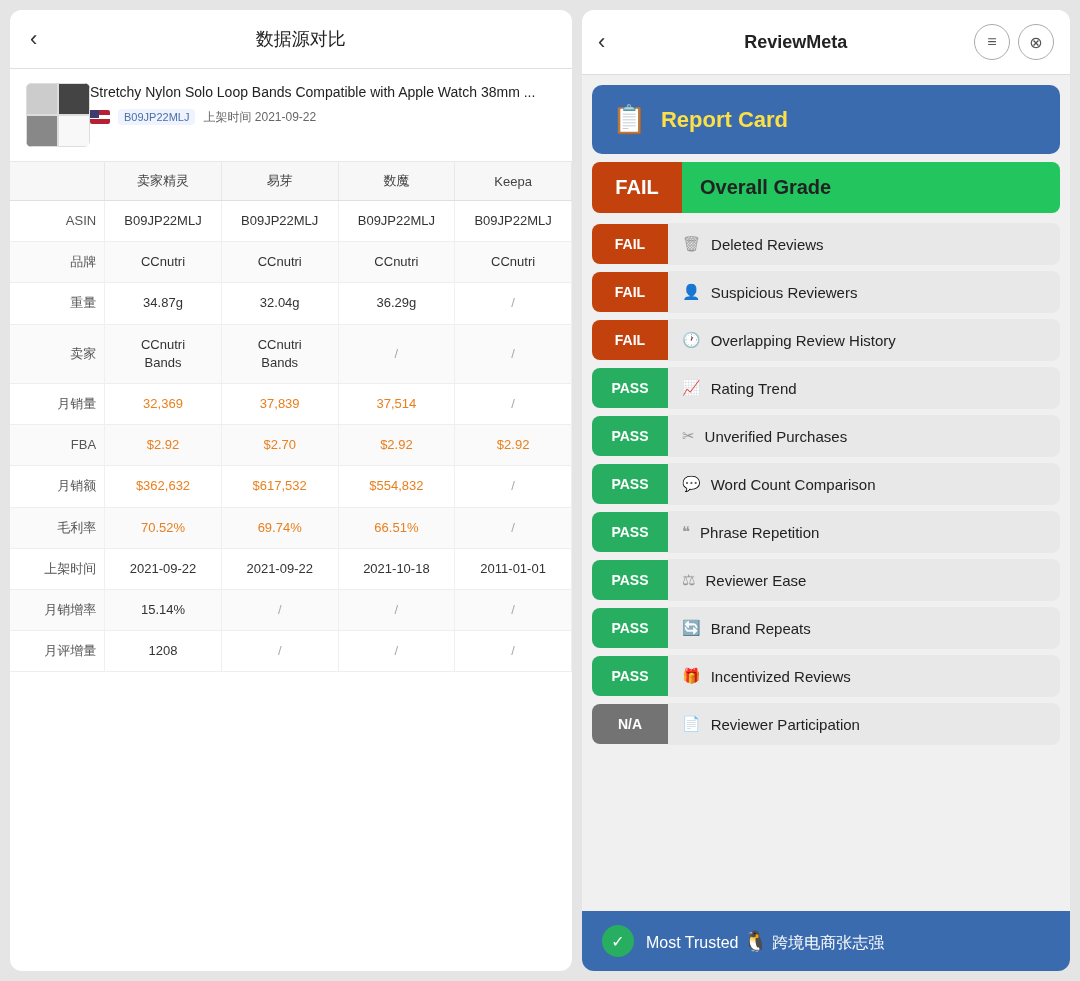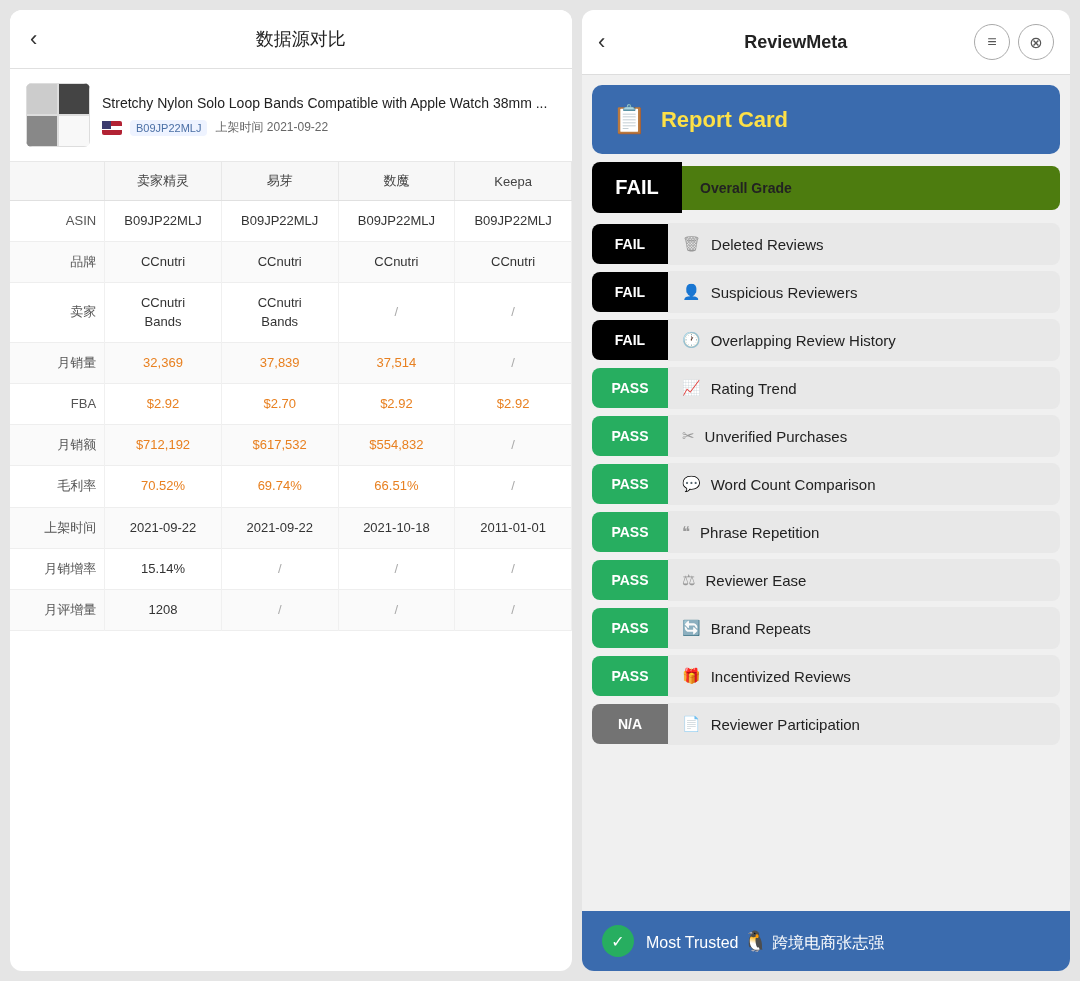--- a/index.html
+++ b/index.html
@@ -51,24 +51,23 @@
     .left-header-title {
       flex: 1;
       text-align: center;
       font-size: 18px;
       font-weight: 500;
       color: #222;
     }
 
     .product-info {
       display: flex;
-      align-items: center;
       padding: 14px 16px;
       border-bottom: 1px solid #e8e8e8;
-      gap: 12px;
+      gap: 0;
     }
 
     .product-img-placeholder {
       width: 64px;
       height: 64px;
       background: #f0f0f0;
       border-radius: 6px;
       overflow: hidden;
       flex-shrink: 0;
       display: flex;
@@ -280,29 +279,29 @@
       border-radius: 8px 0 0 8px;
       padding: 14px 22px;
       font-size: 20px;
       font-weight: 800;
       color: #fff;
       min-width: 90px;
       text-align: center;
       flex-shrink: 0;
     }
 
-    .grade-fail { background: #000000; }
+    .grade-fail { background: #c2410c; }
     .grade-pass { background: #27ae60; }
     .grade-na { background: #737373; }
 
     .grade-label {
       flex: 1;
-      background: #4d7c0f;
+      background: #22c55e;
       padding: 14px 18px;
-      font-size: 14px;
+      font-size: 20px;
       font-weight: 600;
       color: #222;
       border-radius: 0 8px 8px 0;
     }
 
     .items-list {
       flex: 1;
       overflow-y: auto;
       padding: 0 10px;
       display: flex;
@@ -431,20 +430,27 @@
               <td style="white-space: pre-line;">B09JP22MLJ</td>
             </tr>
             <tr>
               <td>品牌</td>
               <td style="white-space: pre-line;">CCnutri</td>
               <td style="white-space: pre-line;">CCnutri</td>
               <td style="white-space: pre-line;">CCnutri</td>
               <td style="white-space: pre-line;">CCnutri</td>
             </tr>
             <tr>
+              <td>重量</td>
+              <td style="white-space: pre-line;">34.87g</td>
+              <td style="white-space: pre-line;">32.04g</td>
+              <td style="white-space: pre-line;">36.29g</td>
+              <td class="val-slash" style="white-space: pre-line;">/</td>
+            </tr>
+            <tr>
               <td>卖家</td>
               <td style="white-space: pre-line;">CCnutri
 Bands</td>
               <td style="white-space: pre-line;">CCnutri
 Bands</td>
               <td class="val-slash" style="white-space: pre-line;">/</td>
               <td class="val-slash" style="white-space: pre-line;">/</td>
             </tr>
             <tr>
               <td>月销量</td>
@@ -455,21 +461,21 @@
             </tr>
             <tr>
               <td>FBA</td>
               <td class="val-orange" style="white-space: pre-line;">$2.92</td>
               <td class="val-orange" style="white-space: pre-line;">$2.70</td>
               <td class="val-orange" style="white-space: pre-line;">$2.92</td>
               <td class="val-orange" style="white-space: pre-line;">$2.92</td>
             </tr>
             <tr>
               <td>月销额</td>
-              <td class="val-orange" style="white-space: pre-line;">$712,192</td>
+              <td class="val-orange" style="white-space: pre-line;">$362,632</td>
               <td class="val-orange" style="white-space: pre-line;">$617,532</td>
               <td class="val-orange" style="white-space: pre-line;">$554,832</td>
               <td class="val-slash" style="white-space: pre-line;">/</td>
             </tr>
             <tr>
               <td>毛利率</td>
               <td class="val-orange" style="white-space: pre-line;">70.52%</td>
               <td class="val-orange" style="white-space: pre-line;">69.74%</td>
               <td class="val-orange" style="white-space: pre-line;">66.51%</td>
               <td class="val-slash" style="white-space: pre-line;">/</td>

